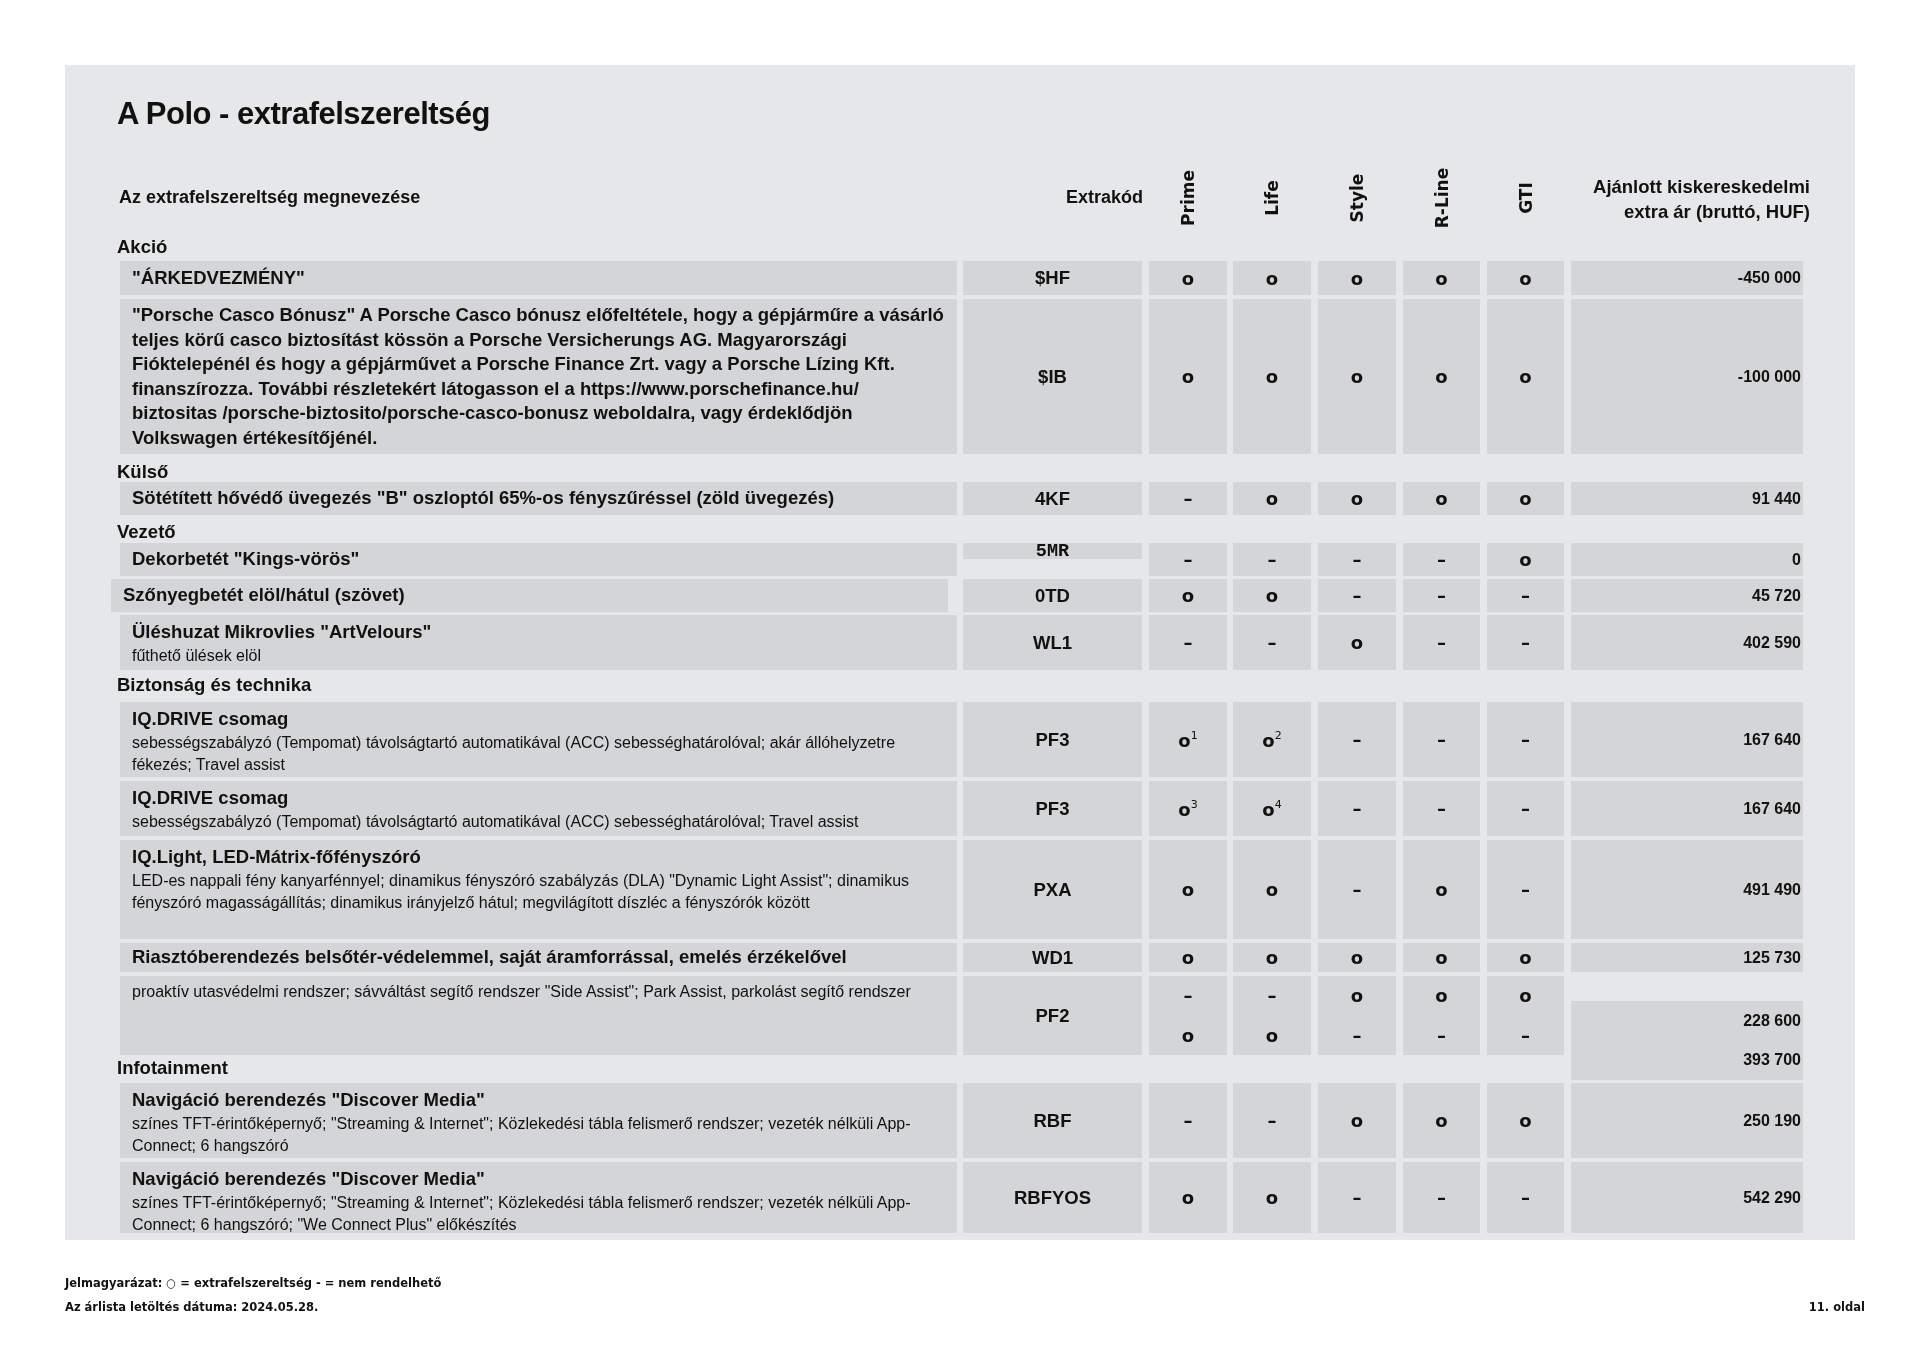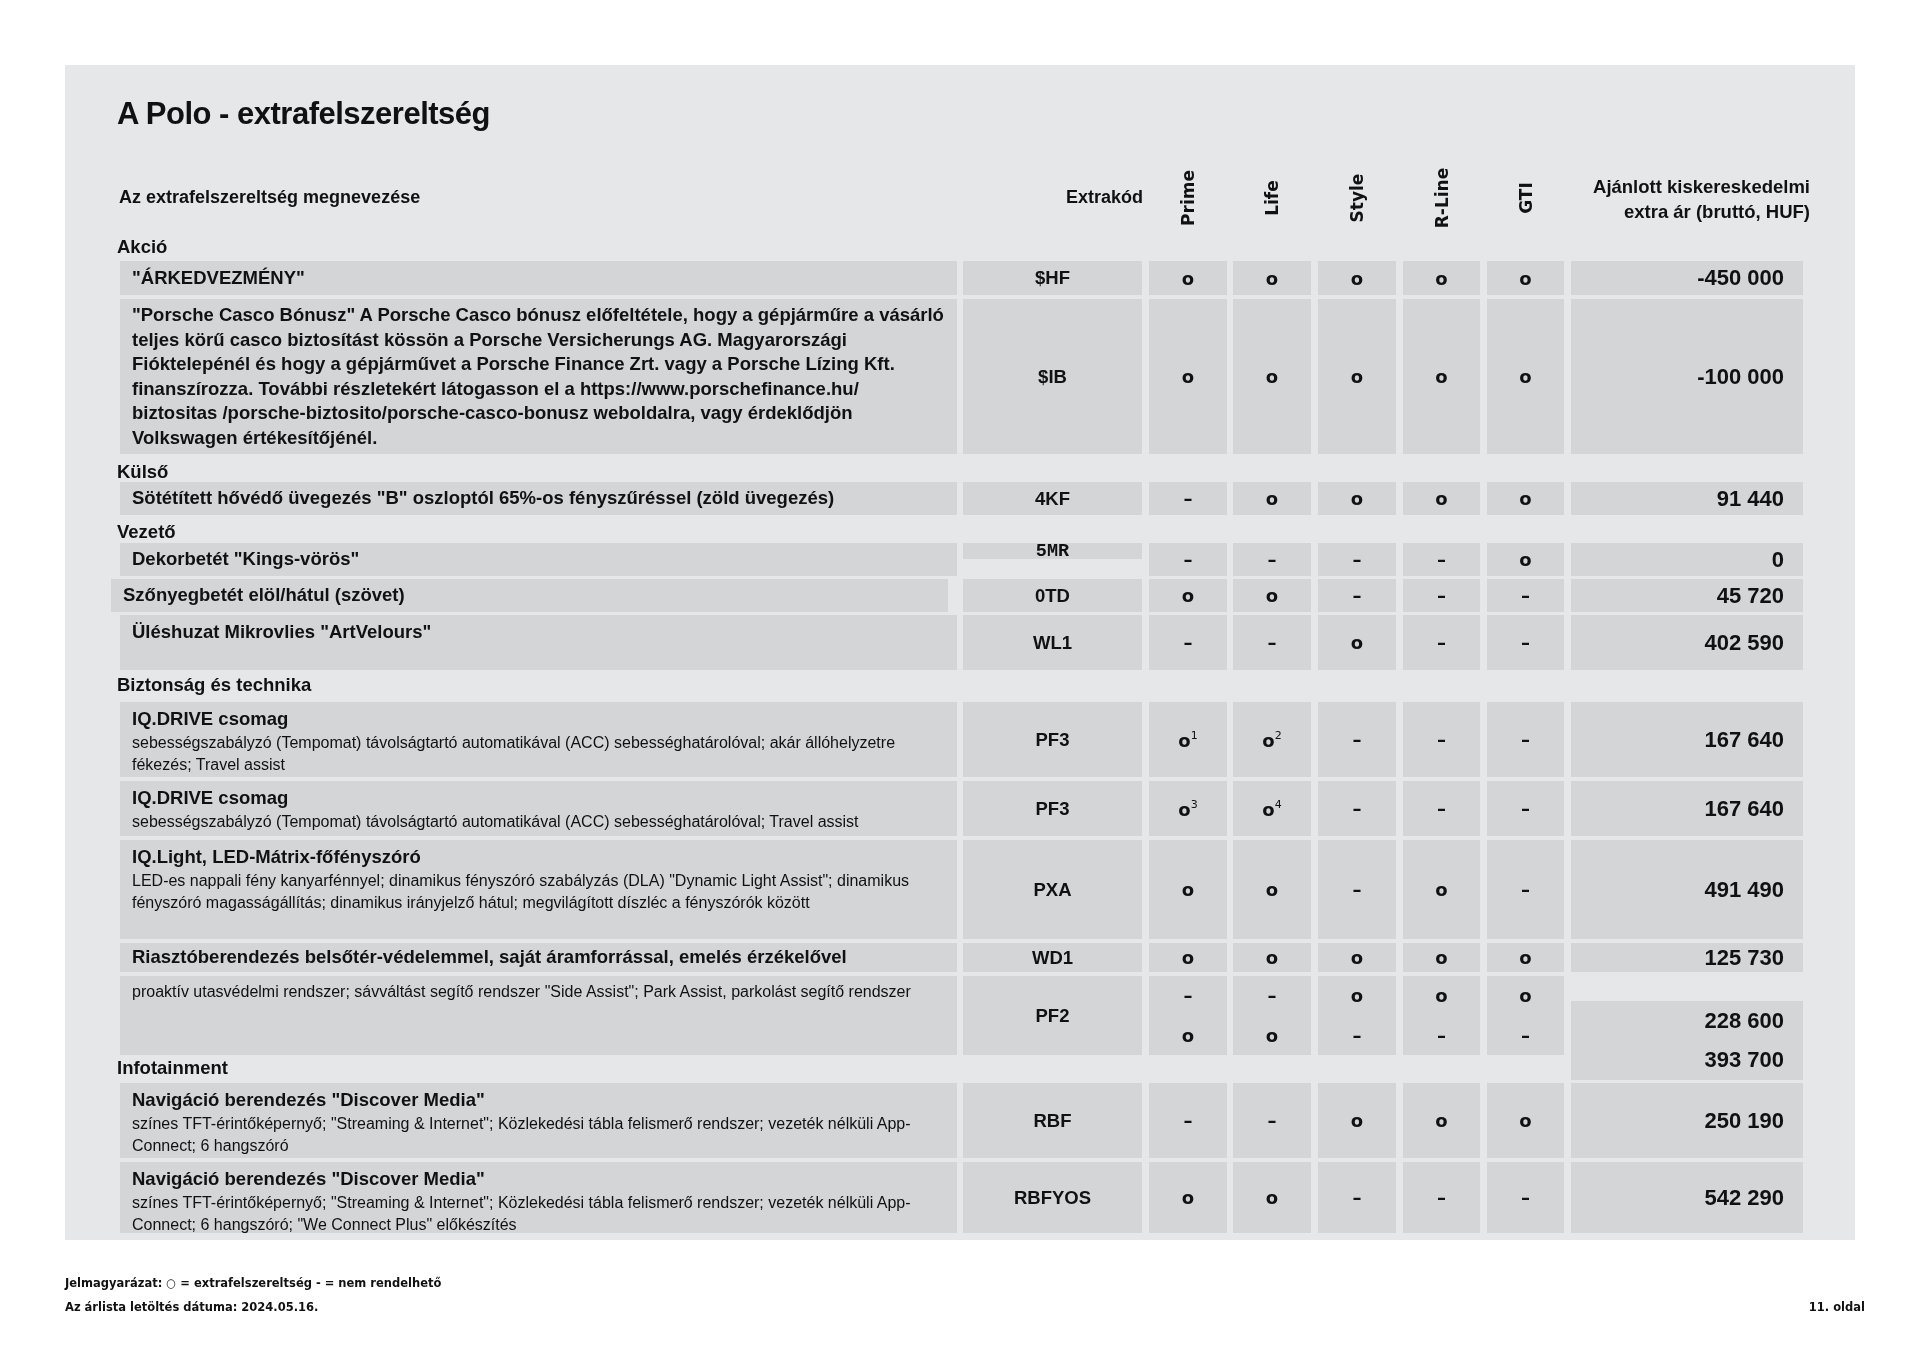--- a/index.html
+++ b/index.html
@@ -13,21 +13,21 @@
   .hdr-rot { position: absolute; top: 168px; height: 60px; width: 78px; display: flex; align-items: center; justify-content: center; }
   .hdr-rot span { display: inline-block; transform: rotate(-90deg); white-space: nowrap; font-size: 17px; font-weight: bold; font-family: "DejaVu Sans", sans-serif; }
   .hdr-price { left: 1571px; width: 239px; top: 174px; text-align: right; line-height: 25px; font-size: 18.5px; }
   .section { position: absolute; left: 117px; font-size: 18.5px; font-weight: bold; font-family: "Liberation Sans", sans-serif; }
   .cell { position: absolute; background: #d4d5d7; }
   .desc { padding: 5px 12px 0 12px; }
   .desc .main { font-size: 18.5px; font-weight: bold; line-height: 24.5px; font-family: "Liberation Sans", sans-serif; }
   .desc .sub { font-size: 16px; line-height: 22px; font-family: "Liberation Sans", sans-serif; }
   .desc.single { display: flex; align-items: center; padding-top: 0; }
   .center { display: flex; align-items: center; justify-content: center; font-size: 18.5px; font-weight: bold; font-family: "Liberation Sans", sans-serif; }
-  .price { display: flex; align-items: center; justify-content: flex-end; padding-right: 19px; font-size: 22px; font-weight: bold; font-family: "Liberation Sans", sans-serif; }
+  .price { display: flex; align-items: center; justify-content: flex-end; padding-right: 2px; font-size: 16px; font-weight: bold; font-family: "Liberation Sans", sans-serif; }
   .mark { font-size: 18px; font-weight: bold; font-family: "DejaVu Sans", sans-serif; }
   .mark sup { font-size: 11px; vertical-align: 8px; font-weight: normal; }
   .twoline { flex-direction: column; justify-content: space-around; }
   .twoline.price { align-items: flex-end; }
   .footer { position: absolute; font-size: 11.5px; font-weight: bold; font-family: "DejaVu Sans", sans-serif; }
 </style>
 </head>
 <body>
 
 <div class="panel"></div>
@@ -176,20 +176,21 @@
     </div>
     <div class="cell center" style="left: 1487px; width: 77px; top: 579px; height: 33px;">
       <span class="mark"><span>–</span></span>
     </div>
     <div class="cell price" style="left: 1571px; width: 232px; top: 579px; height: 33px;">
       <span>45 720</span>
     </div>
     <div class="cell desc" style="left: 120px; width: 837px; top: 615px; height: 55px;">
       <div>
         <div class="main">Üléshuzat Mikrovlies "ArtVelours"</div>
+        <div class="sub">fűthető ülések elöl</div>
       </div>
     </div>
     <div class="cell center" style="left: 963px; width: 179px; top: 615px; height: 55px;">WL1</div>
     <div class="cell center" style="left: 1149px; width: 78px; top: 615px; height: 55px;">
       <span class="mark"><span>–</span></span>
     </div>
     <div class="cell center" style="left: 1233px; width: 78px; top: 615px; height: 55px;">
       <span class="mark"><span>–</span></span>
     </div>
     <div class="cell center" style="left: 1318px; width: 78px; top: 615px; height: 55px;">
@@ -381,14 +382,14 @@
     </div>
     <div class="cell center" style="left: 1487px; width: 77px; top: 1162px; height: 71px;">
       <span class="mark"><span>–</span></span>
     </div>
     <div class="cell price" style="left: 1571px; width: 232px; top: 1162px; height: 71px;">
       <span>542 290</span>
     </div>
   </div>
 
 <div class="footer" style="left:65px; top:1276px;">Jelmagyarázat:  ○ = extrafelszereltség  - = nem rendelhető</div>
-<div class="footer" style="left:65px; top:1300px;">Az árlista letöltés dátuma: 2024.05.16.</div>
+<div class="footer" style="left:65px; top:1300px;">Az árlista letöltés dátuma: 2024.05.28.</div>
 <div class="footer" style="right:55px; top:1300px;">11. oldal</div>
 
 </body></html>

